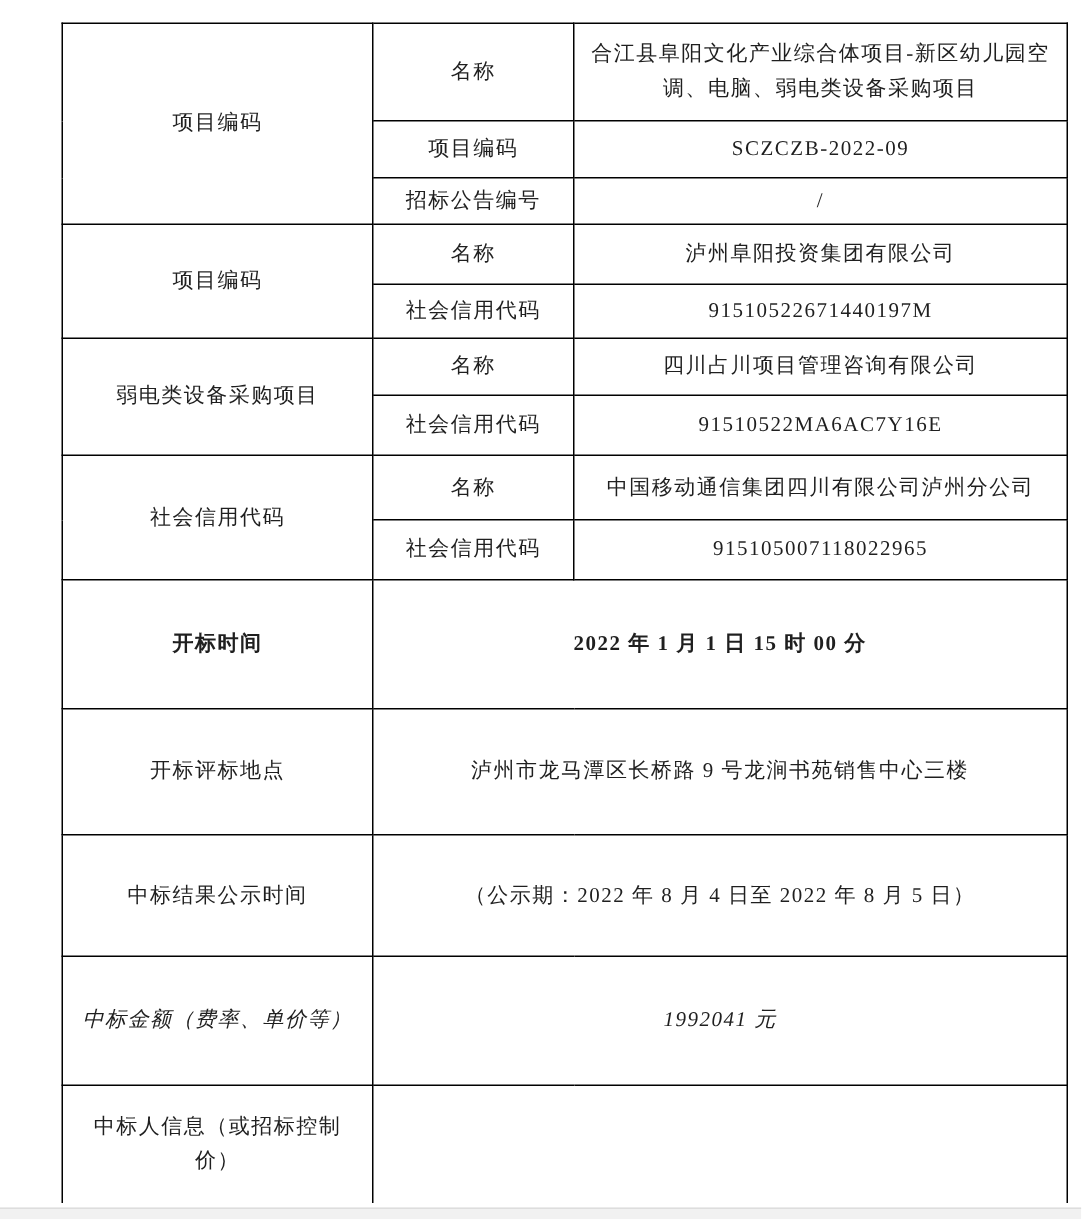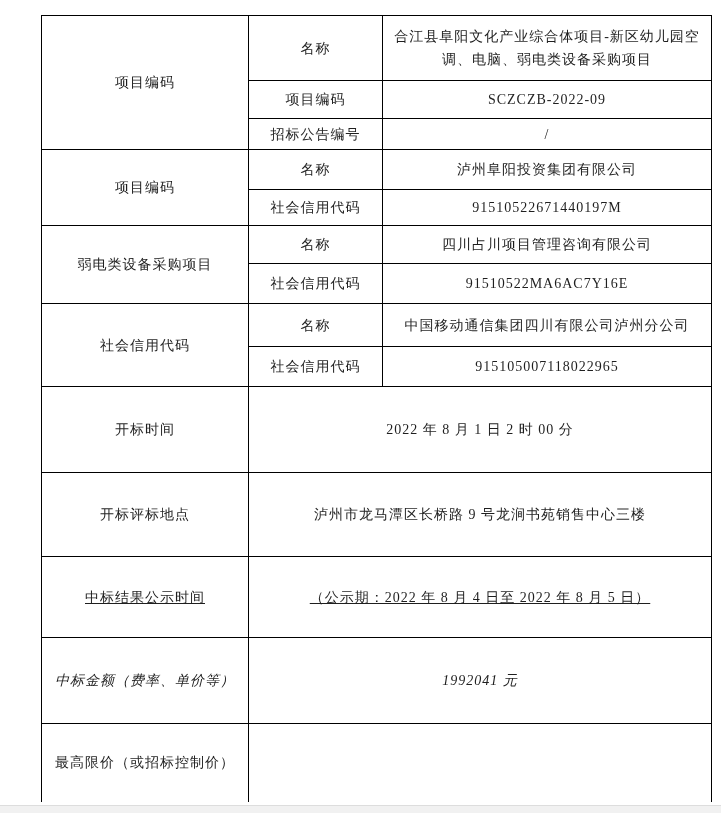--- a/index.html
+++ b/index.html
@@ -38,23 +38,23 @@
 
   tr.r1  td { height: 65px; }
   tr.r2  td { height: 38px; margin-top: 46px; }
   tr.r3  td { height: 31px; }
   tr.r4  td { height: 40px; }
   tr.r5  td { height: 36px; }
   tr.r6  td { height: 38px; }
   tr.r7  td { height: 40px; }
   tr.r8  td { height: 43px; }
   tr.r9  td { height: 40px; }
-  tr.r10 td { height: 86px; }
+  tr.r10 td { height: 86px; font-weight: bold; }
   tr.r11 td { height: 84px; text-align: center; }
-  tr.r12 td { height: 81px; text-decoration: underline; }
+  tr.r12 td { height: 81px; }
   tr.r13 td { height: 86px; font-style: italic; }
   tr.r14 td { height: 78px; border-bottom: none; }
 
   td.top-al { vertical-align: top; padding-top: 4px; font-family: Liberation Serif, serif; }
 
   .footer-strip {
     position: absolute;
     left: 0;
     bottom: 0;
     width: 721px;
@@ -115,35 +115,35 @@
       <td>名称</td>
       <td>中国移动通信集团四川有限公司泸州分公司</td>
     </tr>
     <tr class="r9">
       <td>社会信用代码</td>
       <td>915105007118022965</td>
     </tr>
 
     <tr class="r10">
       <td>开标时间</td>
-      <td colspan="2">2022 年 8 月 1 日 2 时 00 分</td>
+      <td colspan="2">2022 年 1 月 1 日 15 时 00 分</td>
     </tr>
     <tr class="r11">
       <td>开标评标地点</td>
       <td colspan="2">泸州市龙马潭区长桥路 9 号龙涧书苑销售中心三楼</td>
     </tr>
     <tr class="r12">
       <td>中标结果公示时间</td>
       <td colspan="2">（公示期：2022 年 8 月 4 日至 2022 年 8 月 5 日）</td>
     </tr>
     <tr class="r13">
       <td>中标金额（费率、单价等）</td>
       <td colspan="2">1992041 元</td>
     </tr>
     <tr class="r14">
-      <td>最高限价（或招标控制价）</td>
+      <td>中标人信息（或招标控制价）</td>
       <td colspan="2"></td>
     </tr>
   </tbody>
     </table>
 
   <div class="footer-strip"></div>
 </div>
 
 </body></html>

